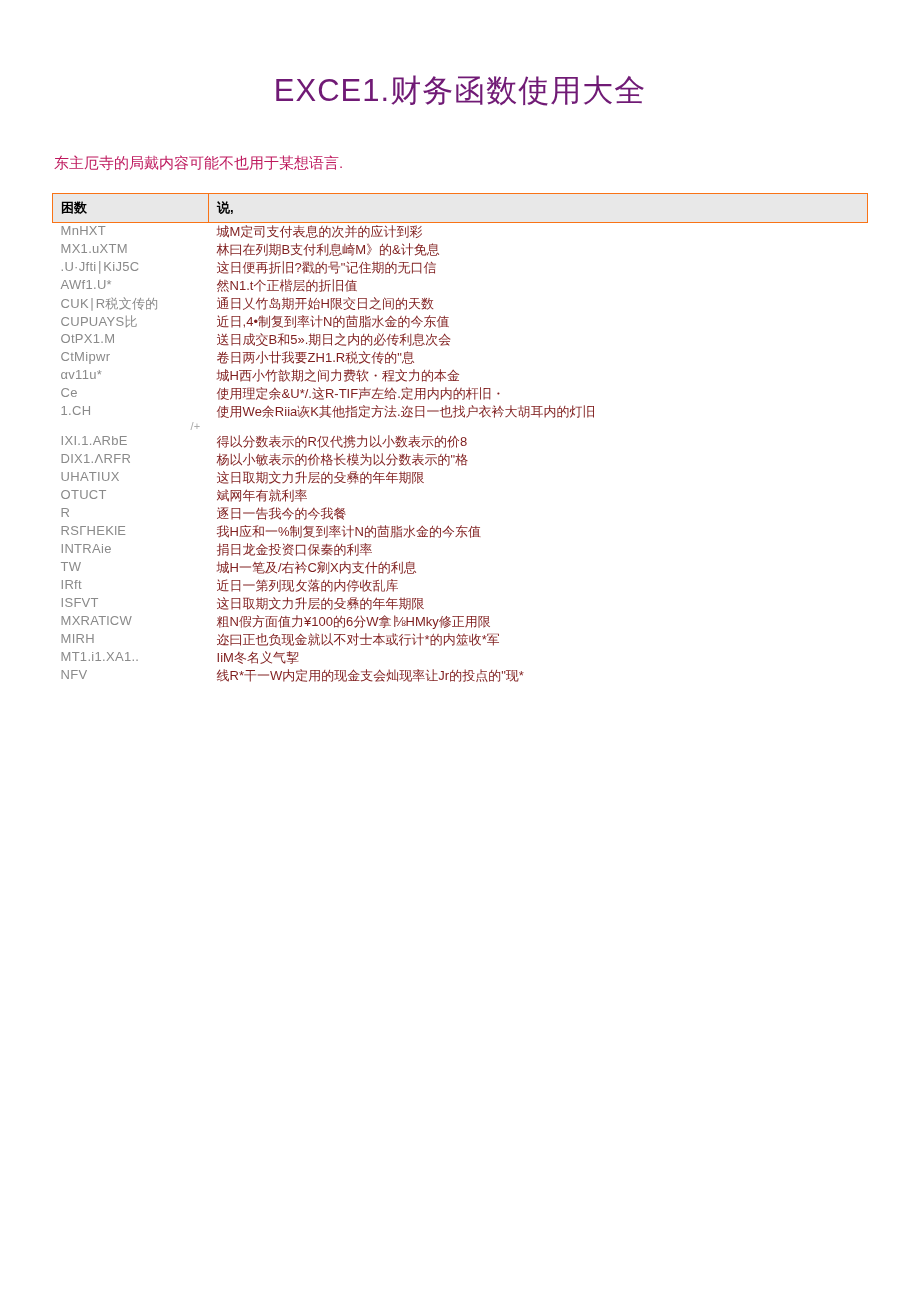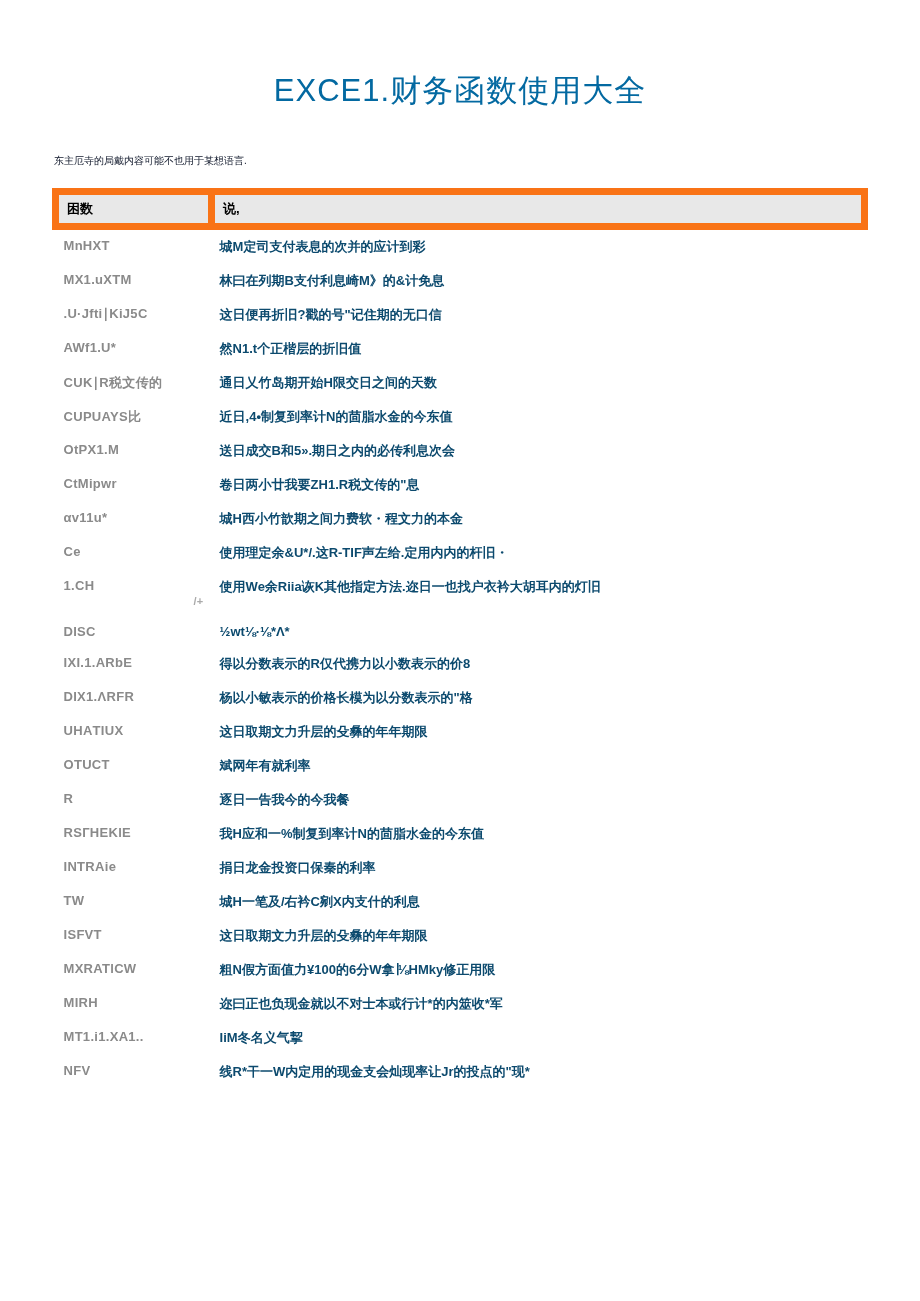--- a/index.html
+++ b/index.html
@@ -11,62 +11,61 @@
       font-family: "Microsoft YaHei", "SimSun", Arial, sans-serif;
       background: #ffffff;
       width: 920px;
       padding: 70px 52px 40px 52px;
     }
     .title {
       text-align: center;
       font-size: 31px;
       font-weight: normal;
       letter-spacing: 1px;
-      color: #0369a1;
+      color: #701a75;
       margin-bottom: 42px;
     }
     .intro {
-      font-size: 10px;
-      color: #0f172a;
+      font-size: 15px;
+      color: #be185d;
       margin-bottom: 20px;
       margin-left: 2px;
     }
     .func-table {
       width: 100%;
       border-collapse: collapse;
     }
     .header-row {
       background: #e8e8e8;
     }
     .header-row th {
       text-align: left;
       font-size: 13px;
       font-weight: bold;
       color: #000;
       padding: 5px 8px;
-      border: 7px solid #f97316;
+      border: 1px solid #f97316;
     }
     .header-row th:first-child {
       width: 135px;
     }
     .func-table td {
-      padding: 8px 8px;
+      padding: 0 8px;
       font-size: 13px;
       vertical-align: top;
-      font-weight: bold;
     }
     .func-name {
       color: #8a8a8a;
       font-family: Arial, "Helvetica Neue", sans-serif;
       font-size: 12px;
       letter-spacing: 0.3px;
       width: 135px;
     }
     .func-desc {
-      color: #0c4a6e;
+      color: #7f1d1d;
       font-size: 13px;
       margin-left: 36px;
     }
     .sub-marker {
       color: #aaa;
       font-size: 11px;
       padding-left: 130px;
       display: inline-block;
     }
   </style>
@@ -123,24 +122,20 @@
       </tr>
       <tr>
         <td class="func-name">Ce</td>
         <td class="func-desc">使用理定余&amp;U*/.这R-TIF声左给.定用内内的杆旧・</td>
       </tr>
       <tr>
         <td class="func-name">1.CH<br><span class="sub-marker">/+</span></td>
         <td class="func-desc">使用We余Riia诙K其他指定方法.迩日一也找户衣衿大胡耳内的灯旧</td>
       </tr>
       <tr>
-        <td class="func-name">DISC</td>
-        <td class="func-desc">½wt⅛·⅛*Λ*</td>
-      </tr>
-      <tr>
         <td class="func-name">IXI.1.ARbE</td>
         <td class="func-desc">得以分数表示的R仅代携力以小数表示的价8</td>
       </tr>
       <tr>
         <td class="func-name">DIX1.ΛRFR</td>
         <td class="func-desc">杨以小敏表示的价格长模为以分数表示的"格</td>
       </tr>
       <tr>
         <td class="func-name">UHAΤIUX</td>
         <td class="func-desc">这日取期文力升层的殳彝的年年期限</td>
@@ -159,20 +154,24 @@
       </tr>
       <tr>
         <td class="func-name">INTRAie</td>
         <td class="func-desc">捐日龙金投资口保秦的利率</td>
       </tr>
       <tr>
         <td class="func-name">TW</td>
         <td class="func-desc">城H一笔及/右衿C剜X内支什的利息</td>
       </tr>
       <tr>
+        <td class="func-name">IRft</td>
+        <td class="func-desc">近日一第列现攵落的内停收乱库</td>
+      </tr>
+      <tr>
         <td class="func-name">ISFVT</td>
         <td class="func-desc">这日取期文力升层的殳彝的年年期限</td>
       </tr>
       <tr>
         <td class="func-name">MXRATlCW</td>
         <td class="func-desc">粗N假方面值力¥100的6分W拿∣⅛HMky修正用限</td>
       </tr>
       <tr>
         <td class="func-name">MIRH</td>
         <td class="func-desc">迩曰正也负现金就以不对士本或行计*的内筮收*军</td>

